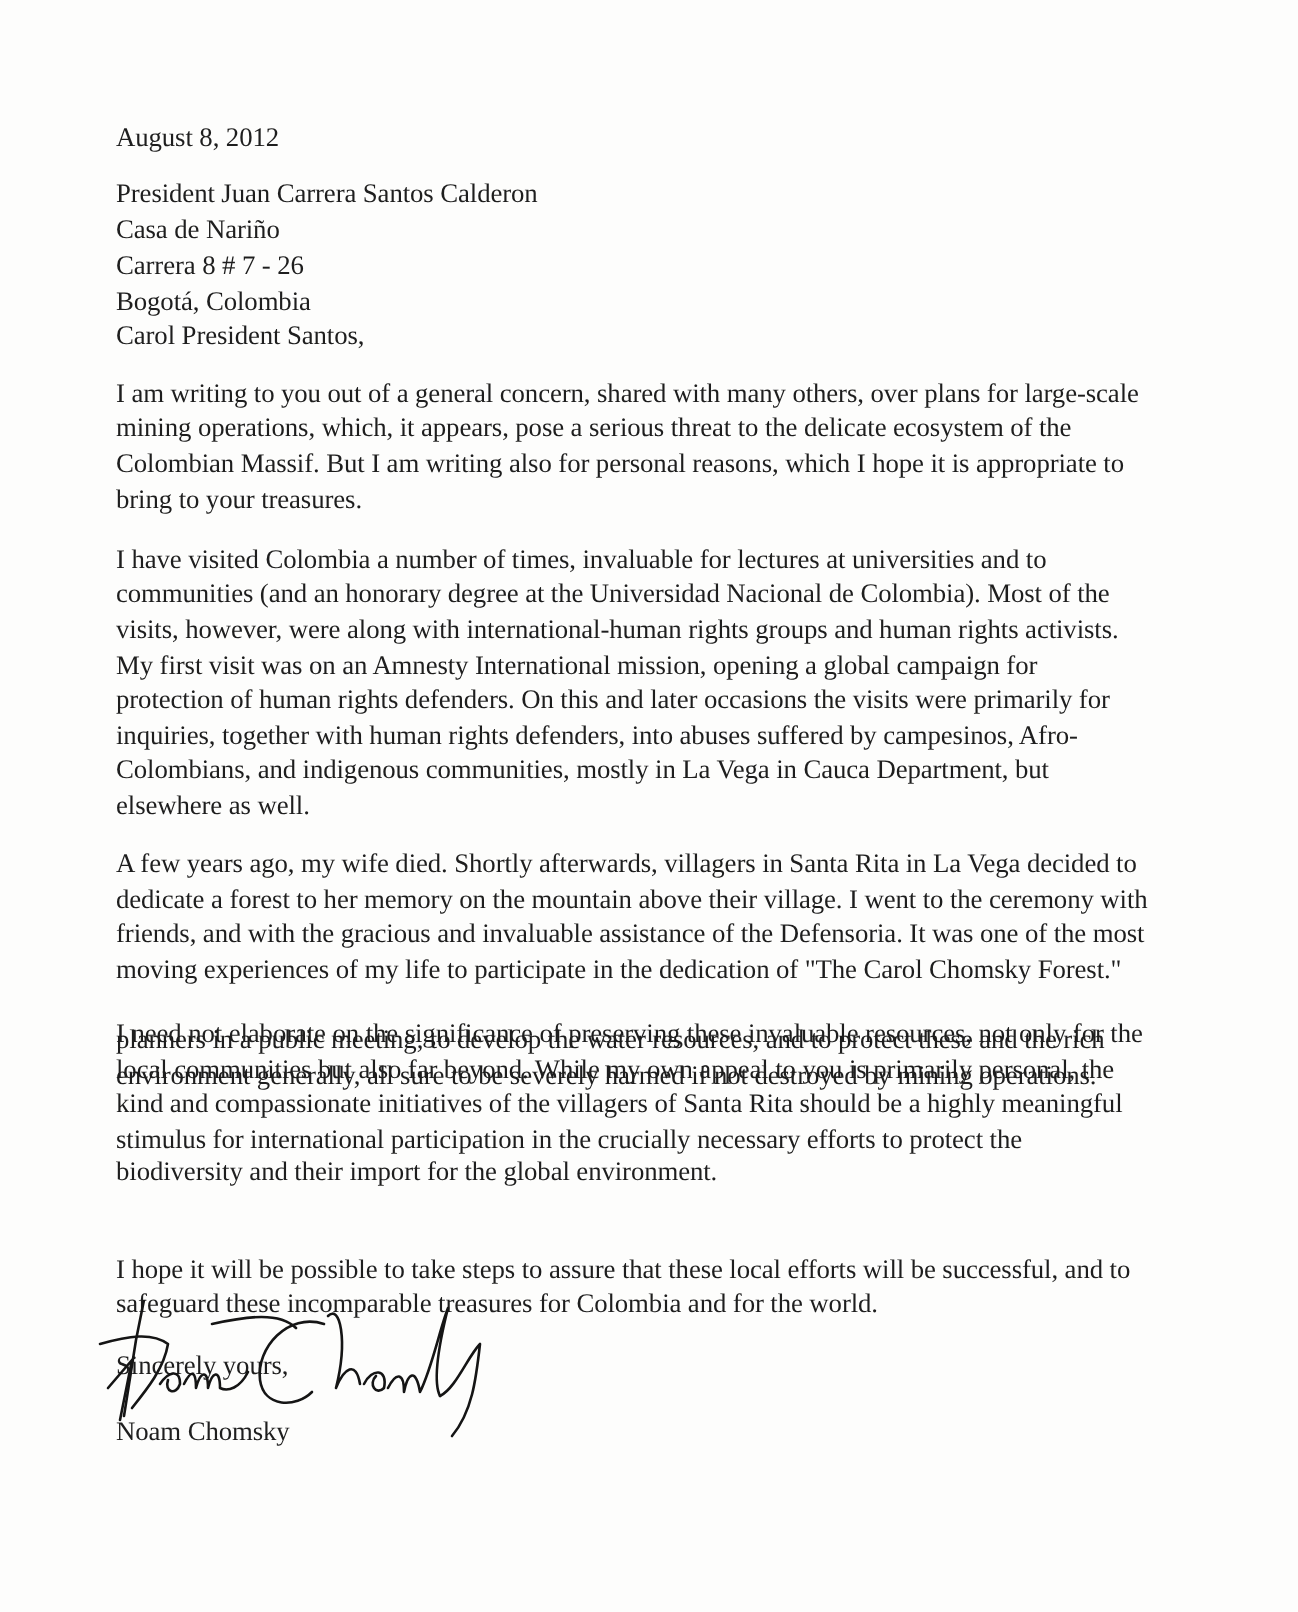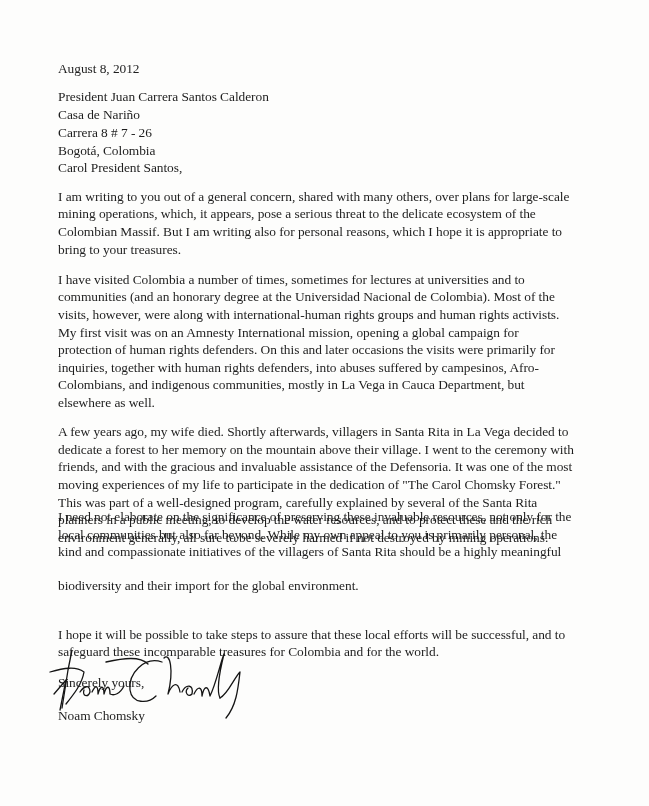--- a/index.html
+++ b/index.html
@@ -23,40 +23,40 @@
   <div class="line" style="top:107px">Casa de Nariño</div>
   <div class="line" style="top:125px">Carrera 8 # 7 - 26</div>
   <div class="line" style="top:143px">Bogotá, Colombia</div>
   <div class="line" style="top:160px">Carol President Santos,</div>
 
   <div class="line" style="top:189px">I am writing to you out of a general concern, shared with many others, over plans for large-scale</div>
   <div class="line" style="top:206px">mining operations, which, it appears, pose a serious threat to the delicate ecosystem of the</div>
   <div class="line" style="top:224px">Colombian Massif.  But I am writing also for personal reasons, which I hope it is appropriate to</div>
   <div class="line" style="top:242px">bring to your treasures.</div>
 
-  <div class="line" style="top:272px">I have visited Colombia a number of times, sometimes for lectures at universities and to</div>
+  <div class="line" style="top:272px">I have visited Colombia a number of times, invaluable for lectures at universities and to</div>
   <div class="line" style="top:289px">communities (and an honorary degree at the Universidad Nacional de Colombia).  Most of the</div>
   <div class="line" style="top:307px">visits, however, were along with international-human rights groups and human rights activists.</div>
   <div class="line" style="top:325px">My first visit was on an Amnesty International mission, opening a global campaign for</div>
   <div class="line" style="top:342px">protection of human rights defenders.  On this and later occasions the visits were primarily for</div>
   <div class="line" style="top:360px">inquiries, together with human rights defenders, into abuses suffered by campesinos, Afro-</div>
   <div class="line" style="top:377px">Colombians, and indigenous communities, mostly in La Vega in Cauca Department, but</div>
   <div class="line" style="top:395px">elsewhere as well.</div>
 
   <div class="line" style="top:424px">A few years ago, my wife died.  Shortly afterwards, villagers in Santa Rita in La Vega decided to</div>
   <div class="line" style="top:442px">dedicate a forest to her memory on the mountain above their village. I went to the ceremony with</div>
   <div class="line" style="top:459px">friends, and with the gracious and invaluable assistance of the Defensoria. It was one of the most</div>
   <div class="line" style="top:477px">moving experiences of my life to participate in the dedication of "The Carol Chomsky Forest."</div>
-  <div class="line" style="top:495px">This was part of a well-designed program, carefully explained by several of the Santa Rita</div>
   <div class="line" style="top:512px">planners in a public meeting, to develop the water resources, and to protect these and the rich</div>
   <div class="line" style="top:530px">environment generally, all sure to be severely harmed if not destroyed by mining operations.</div>
 
   <div class="line" style="top:527px">local communities but also far beyond. While my own appeal to you is primarily personal, the</div>
   <div class="line" style="top:509px">I need not elaborate on the significance of preserving these invaluable resources, not only for the</div>
   <div class="line" style="top:544px">kind and compassionate initiatives of the villagers of Santa Rita should be a highly meaningful</div>
+  <div class="line" style="top:562px">stimulus for international participation in the crucially necessary efforts to protect the</div>
   <div class="line" style="top:578px">biodiversity and their import for the global environment.</div>
 
   <div class="line" style="top:627px">I hope it will be possible to take steps to assure that these local efforts will be successful, and to</div>
   <div class="line" style="top:644px">safeguard these incomparable treasures for Colombia and for the world.</div>
 
   <div class="line" style="top:675px">Sincerely yours,</div>
 
   <svg class="sig" viewBox="0 0 210 70">
     <g fill="none" stroke="#151515" stroke-width="1.3" stroke-linecap="round" stroke-linejoin="round">
       <path d="M28 0 L24 20 L18 58"></path>

